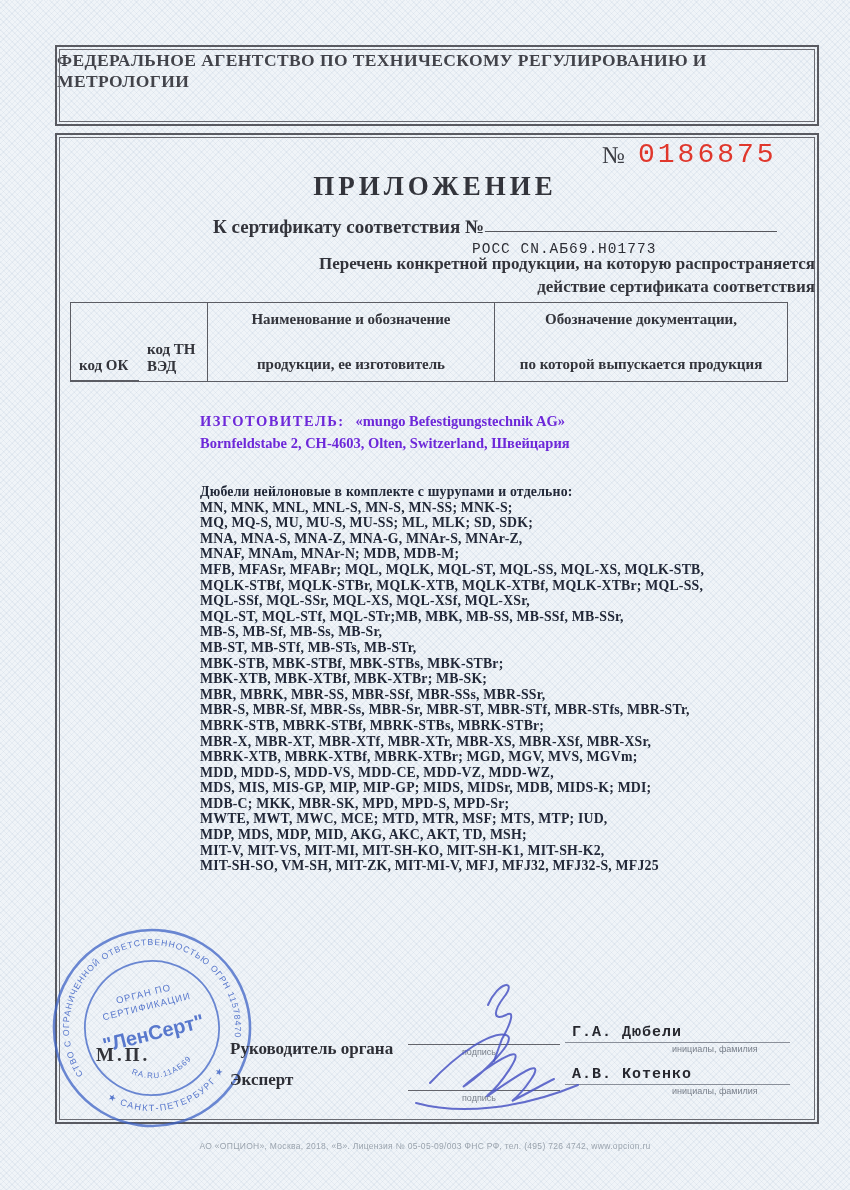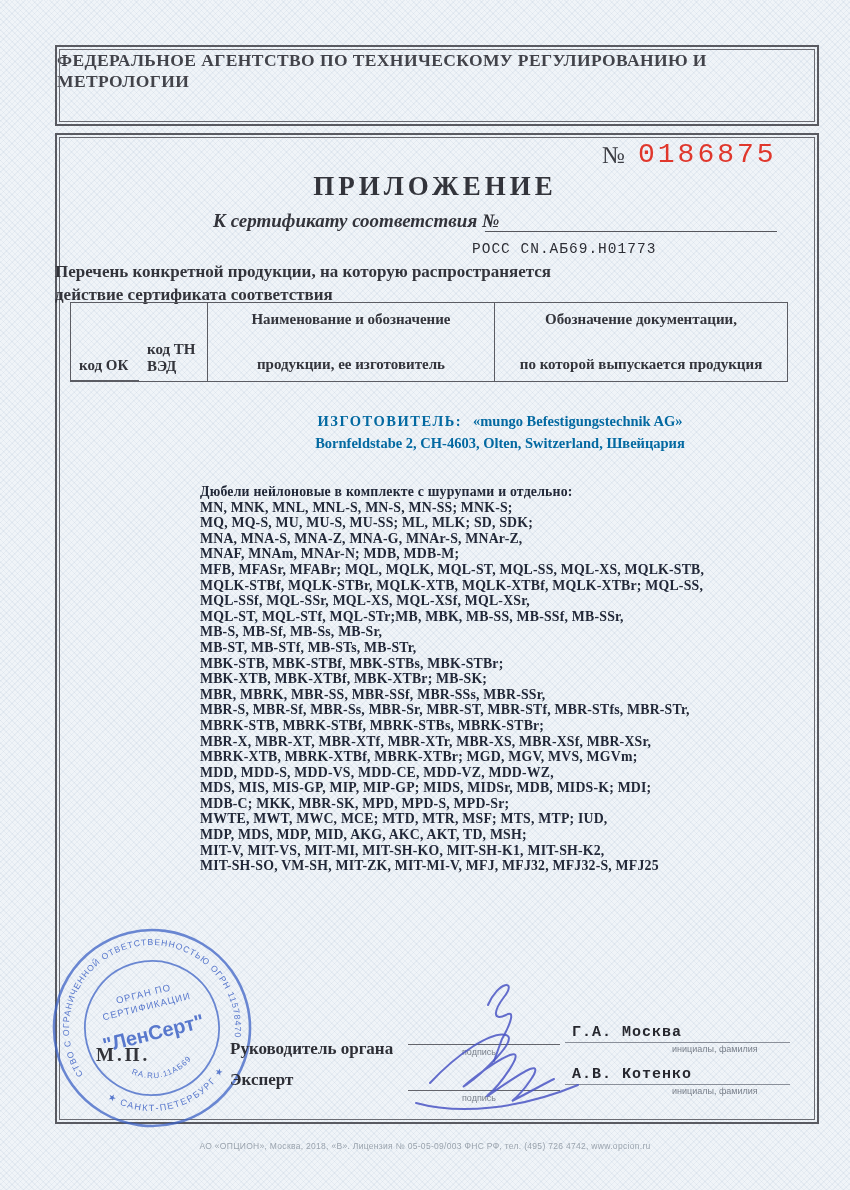--- a/index.html
+++ b/index.html
@@ -14,30 +14,30 @@
   .dbox{position:absolute;border:2px solid #595a61;}
   .dbox::after{content:"";position:absolute;inset:2px;border:1px solid #6a6b72;pointer-events:none;}
   .hdr-line1{margin-top:10px;text-align:center;font-size:27px;font-weight:700;letter-spacing:6px;color:#42434a;}
   .hdr-line2{margin-top:3px;text-align:left;font-size:17.5px;font-weight:700;letter-spacing:.4px;color:#42434a;}
   .num-prefix{font-size:24px;color:#3c3d44;}
   .num-red{font-family:"Liberation Mono", monospace;font-size:28px;letter-spacing:3px;color:#e0372c;}
   .doc-title{text-align:center;font-size:27px;font-weight:700;letter-spacing:4px;color:#33343b;}
   .cert-label{font-size:19px;font-weight:700;color:#33343b;}
   .cert-number{font-family:"Liberation Mono", monospace;font-size:14.5px;letter-spacing:1px;color:#2d2e35;}
   .cert-underline{border-bottom:1px solid #55565c;}
-  .subtitle{text-align:left;font-size:17px;font-weight:700;line-height:23px;color:#33343b;margin-top:8px;}
+  .subtitle{text-align:right;font-size:17px;font-weight:700;line-height:23px;color:#33343b;}
   .table{position:absolute;left:70px;top:302px;width:716px;height:78px;border:1.5px solid #5b5c63;display:flex;}
   .t-col1{width:136px;border-right:1.5px solid #5b5c63;display:flex;flex-direction:row;}
   .t-col1 > div{flex:1;display:flex;align-items:flex-end;padding:0 0 6px 8px;font-size:15px;font-weight:700;color:#33343b;}
   .t-col1 > div:first-child{border-bottom:1.5px solid #5b5c63;}
   .t-col2{width:286px;border-right:1.5px solid #5b5c63;}
   .t-col3{flex:1;}
   .t-center{display:flex;flex-direction:column;justify-content:center;align-items:center;height:100%;
             font-size:15px;font-weight:700;line-height:21px;color:#33343b;text-align:center;gap:24px;}
-  .manu{font-size:14.5px;font-weight:700;color:#0369a1;line-height:22px;text-align:center;}
+  .manu{font-size:14.5px;font-weight:700;color:#6d28d9;line-height:22px;}
   .manu .lbl{letter-spacing:1.5px;}
   .products{font-size:13.8px;font-weight:700;color:#222838;line-height:15.6px;letter-spacing:.2px;}
   .sig-label{font-size:17px;font-weight:700;color:#2e2f36;}
   .sig-line{border-bottom:1px solid #63646b;}
   .sig-caption{font-family:"Liberation Sans", sans-serif;font-size:9px;color:#787f8a;}
   .sig-name{font-family:"Liberation Mono", monospace;font-size:15px;font-weight:700;letter-spacing:1px;color:#26272e;}
   .name-line{border-bottom:1px solid #8a8f99;}
   .mp{font-size:19px;font-weight:700;letter-spacing:3px;color:#33343a;}
   .fineprint{width:100%;text-align:center;font-family:"Liberation Sans", sans-serif;font-size:8.5px;
              letter-spacing:.3px;color:#9aa3ad;}
@@ -51,21 +51,21 @@
   <div class="hdr-line2">ФЕДЕРАЛЬНОЕ АГЕНТСТВО ПО ТЕХНИЧЕСКОМУ РЕГУЛИРОВАНИЮ И МЕТРОЛОГИИ</div>
 </div>
 
 <div class="dbox" style="left:55px;top:133px;width:760px;height:987px;"></div>
 
 <span class="abs num-prefix" style="left:602px;top:142px;">№</span>
 <span class="abs num-red" style="left:638px;top:139px;">0186875</span>
 
 <div class="abs doc-title" style="left:55px;top:171px;width:760px;">ПРИЛОЖЕНИЕ</div>
 
-<span class="abs cert-label" style="left:213px;top:210px;font-style:italic;">К сертификату соответствия №</span>
+<span class="abs cert-label" style="left:213px;top:216px;">К сертификату соответствия №</span>
 <span class="abs cert-number" style="left:472px;top:209px;margin-top:32px;">РОСС CN.АБ69.Н01773</span>
 <div class="abs cert-underline" style="left:485px;top:211px;width:292px;height:20px;"></div>
 
 <div class="abs subtitle" style="left:55px;top:252px;width:760px;">
   <div>Перечень конкретной продукции,  на которую распространяется</div>
   <div>действие сертификата соответствия</div>
 </div>
 
 <div class="table">
   <div class="t-col1">
@@ -142,21 +142,21 @@
       <text font-size="8" letter-spacing="1"><textPath href="#arcReg" startOffset="50%" text-anchor="middle">RA.RU.11АБ69</textPath></text>
     </g>
   </svg>
 </div>
 
 <span class="abs mp" style="left:96px;top:1044px;">М.П.</span>
 
 <span class="abs sig-label" style="left:230px;top:1027px;margin-top:12px;">Руководитель органа</span>
 <div class="abs sig-line" style="left:408px;top:1026px;width:152px;height:18px;"></div>
 <span class="abs sig-caption" style="left:462px;top:1047px;">подпись</span>
-<span class="abs sig-name" style="left:572px;top:1024px;">Г.А. Москва</span>
+<span class="abs sig-name" style="left:572px;top:1024px;">Г.А. Дюбели</span>
 <div class="abs name-line" style="left:565px;top:1024px;width:225px;height:18px;"></div>
 <span class="abs sig-caption" style="left:672px;top:1044px;">инициалы, фамилия</span>
 
 <span class="abs sig-label" style="left:230px;top:1070px;">Эксперт</span>
 <div class="abs sig-line" style="left:408px;top:1072px;width:152px;height:18px;"></div>
 <span class="abs sig-caption" style="left:462px;top:1093px;">подпись</span>
 <span class="abs sig-name" style="left:572px;top:1066px;">А.В. Котенко</span>
 <div class="abs name-line" style="left:565px;top:1066px;width:225px;height:18px;"></div>
 <span class="abs sig-caption" style="left:672px;top:1086px;">инициалы, фамилия</span>
 

